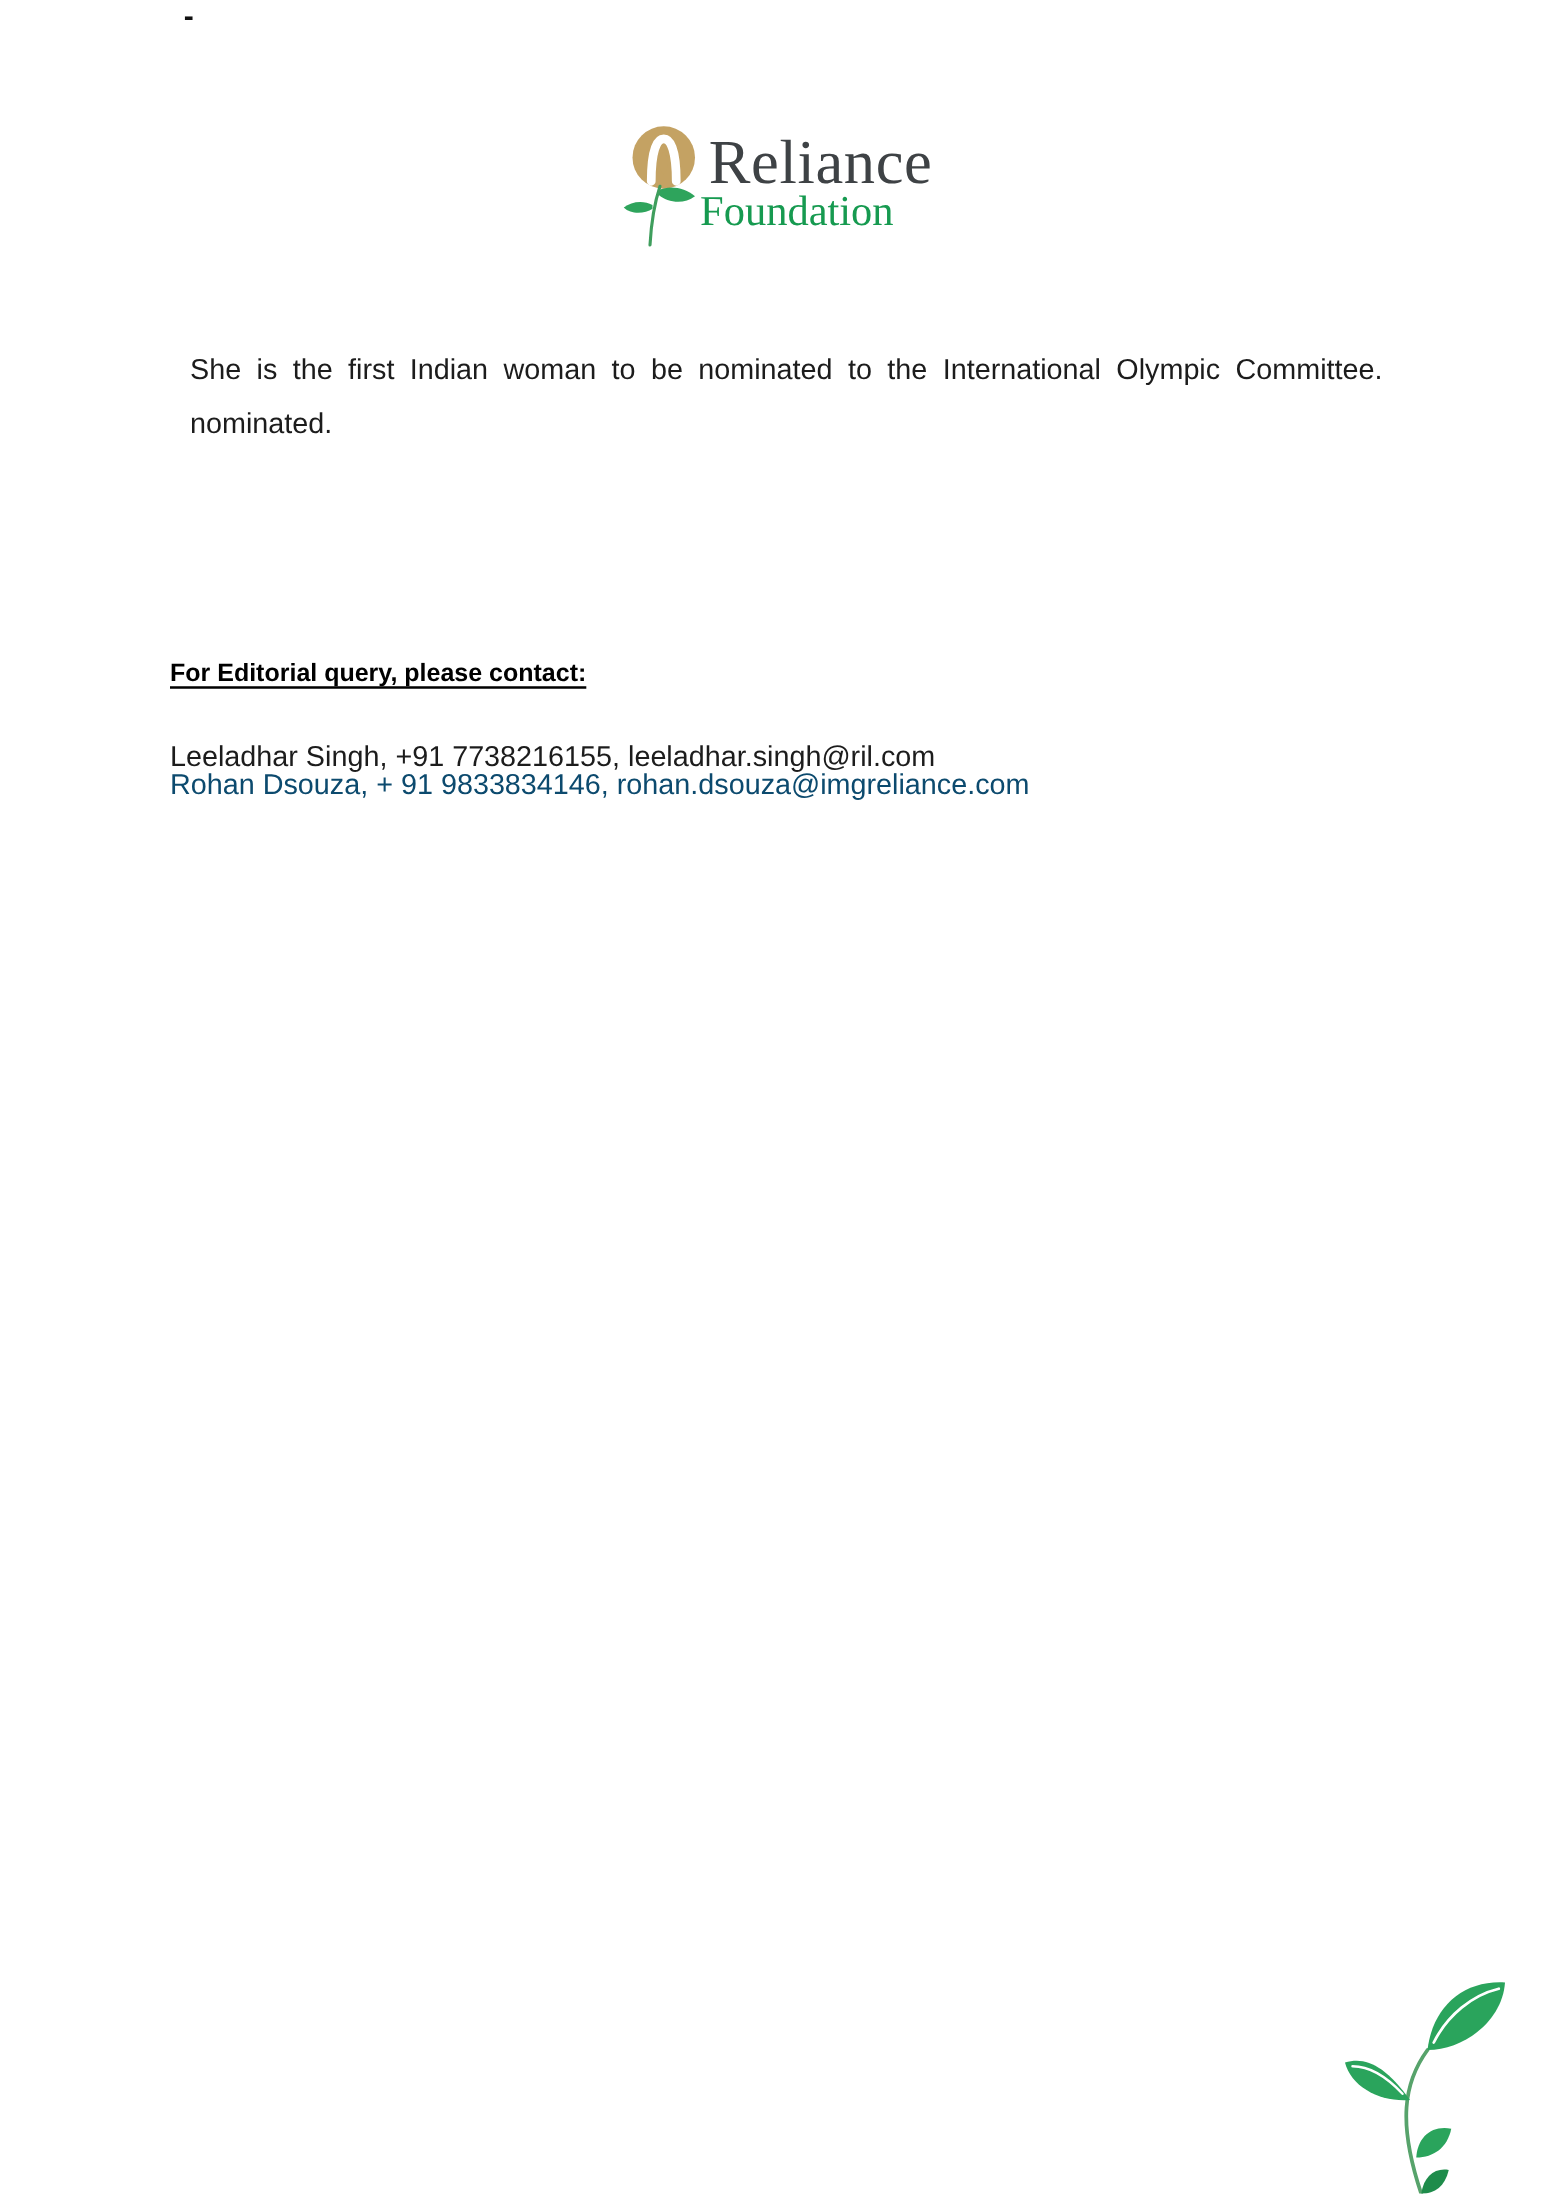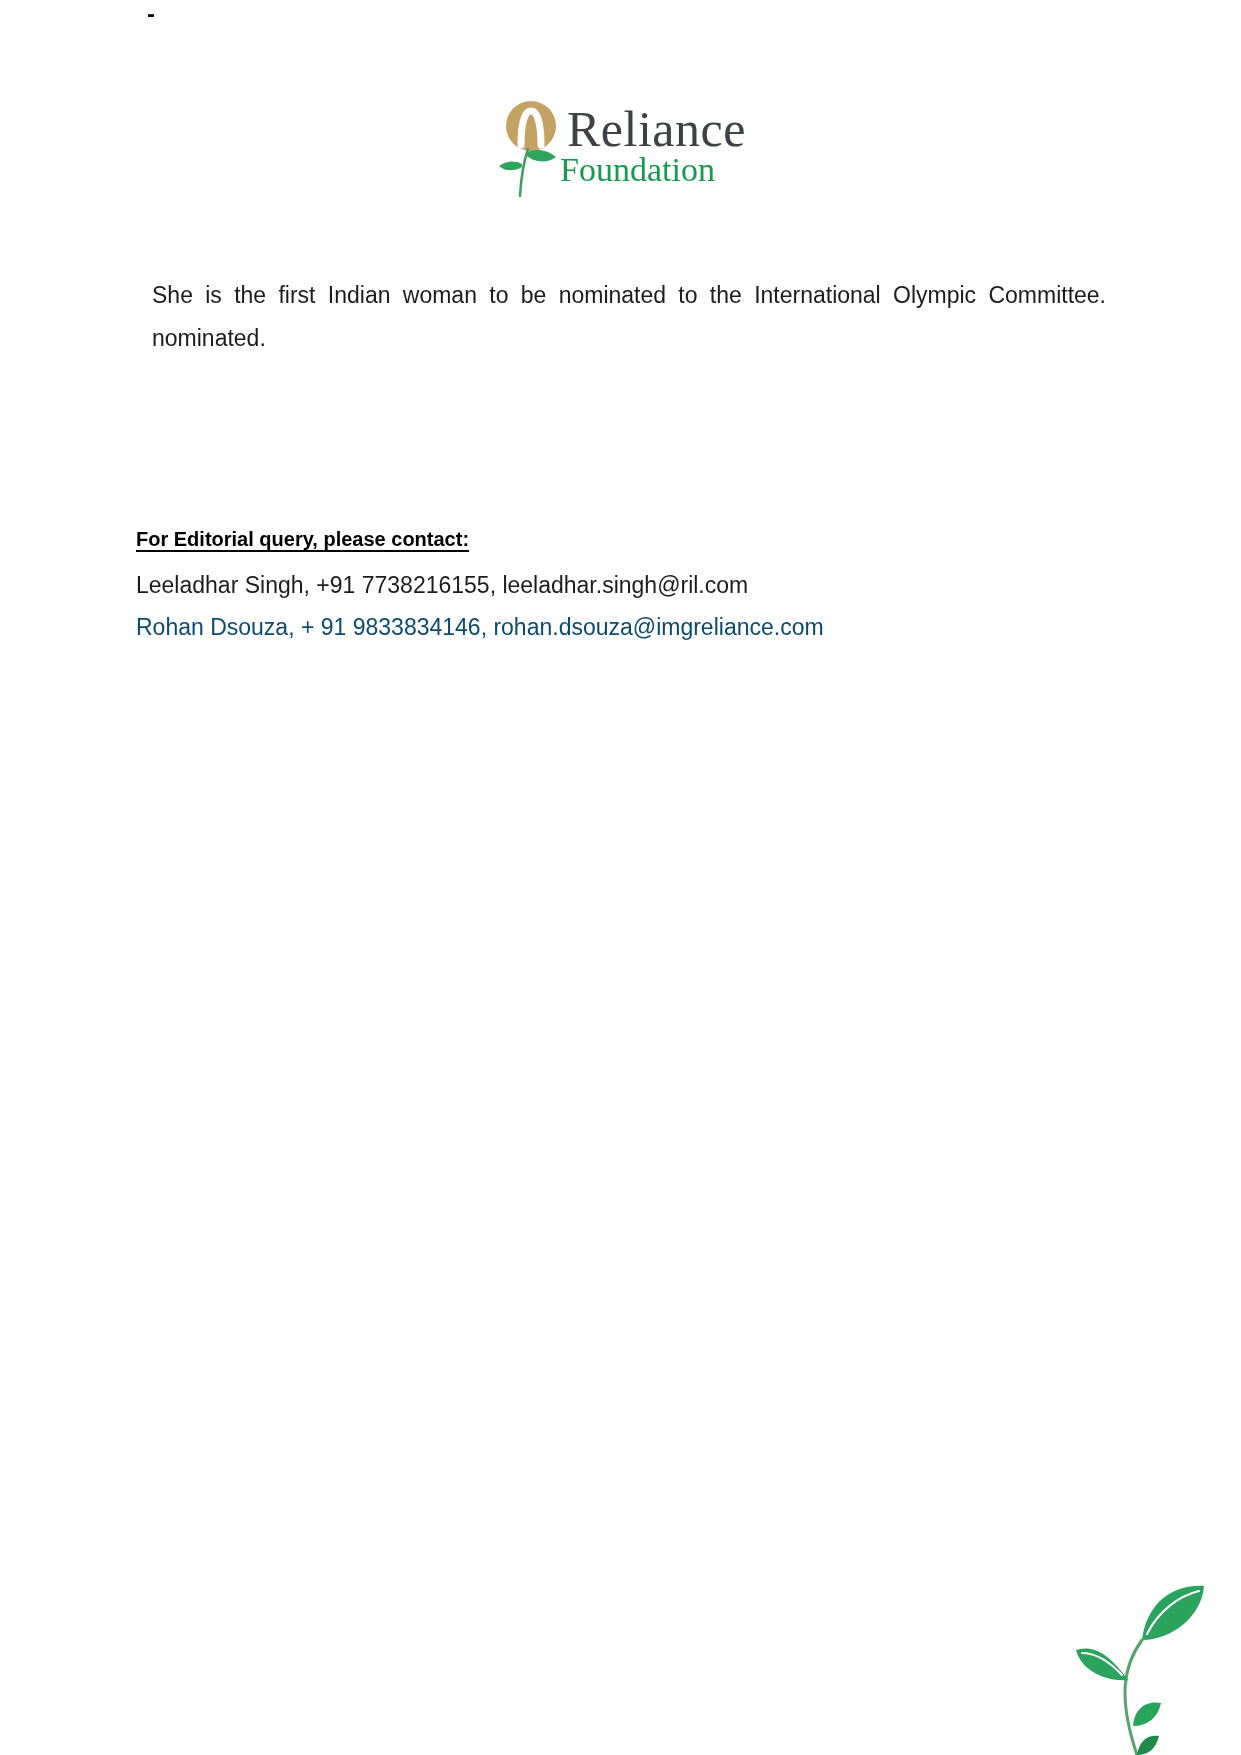--- a/index.html
+++ b/index.html
@@ -29,21 +29,21 @@
     font-size:23px;line-height:42.5px;color:#1c1c1c;margin-top:12px;
   }
   .pline{white-space:nowrap;}
   .jline{white-space:normal;text-align:justify;text-align-last:justify;}
   
   .contact-heading{
     position:absolute;left:136px;top:528px;
     font-size:20px;font-weight:bold;color:#000;
     text-decoration:underline;text-decoration-thickness:2px;text-underline-offset:4px;
   }
-  .contact-line1{position:absolute;left:136px;top:572px;font-size:23px;color:#1c1c1c;}
+  .contact-line1{position:absolute;left:136px;top:592px;font-size:23px;color:#1c1c1c;}
   .contact-line2{position:absolute;left:136px;top:614px;font-size:23px;color:#0c4a6e;}
   
   .sapling{position:absolute;left:1020px;top:1558px;width:200px;height:197px;}
 </style>
 </head>
 <body>
 
 <span class="top-dash">-</span>
 
 <div class="logo">

